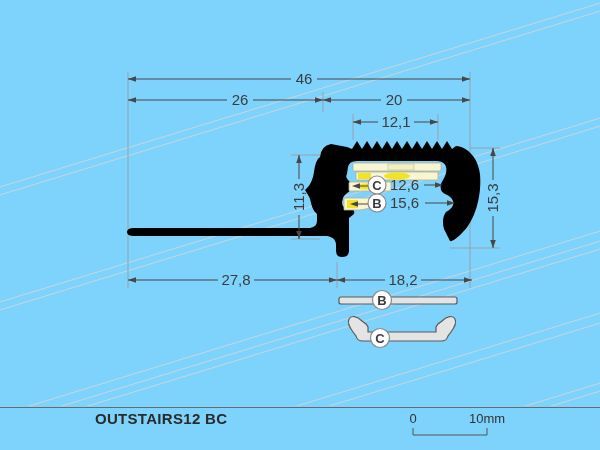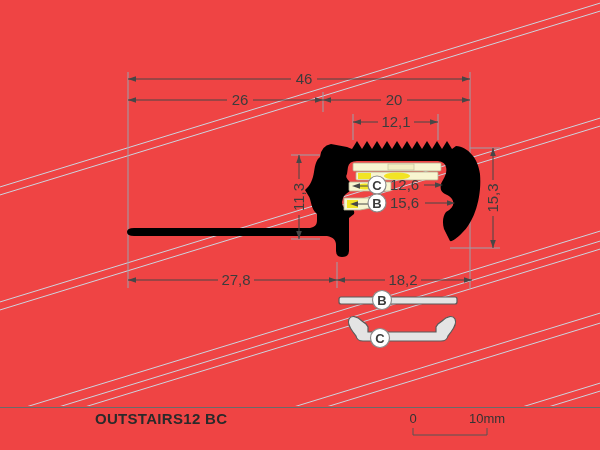--- a/index.html
+++ b/index.html
@@ -1,16 +1,16 @@
 <!DOCTYPE html>
 <html><head>
 <meta charset="utf-8">
 <style>
   html,body{margin:0;padding:0;background:#ffffff;}
-  #stage{position:relative;width:600px;height:450px;background:#ef4444;overflow:hidden;
+  #stage{position:relative;width:600px;height:450px;background:#7dd3fc;overflow:hidden;
          font-family:"Liberation Sans", sans-serif;}
   svg{position:absolute;left:0;top:0;}
   text{fill:#3c3c3c;font-family:"Liberation Sans", sans-serif;}
   .dimtxt{font-size:15px;}
   .marker-letter{font-size:13px;font-weight:bold;}
   .footer-title{font-size:15px;font-weight:bold;fill:#2a2a2a;letter-spacing:0.3px;}
   .scale-txt{font-size:13px;fill:#333;}
   .dimline{stroke:#474747;stroke-width:1;fill:none;}
   .dimarrow{fill:#474747;stroke:none;}
   .extline{stroke:#9aa2ac;stroke-width:1;fill:none;}

